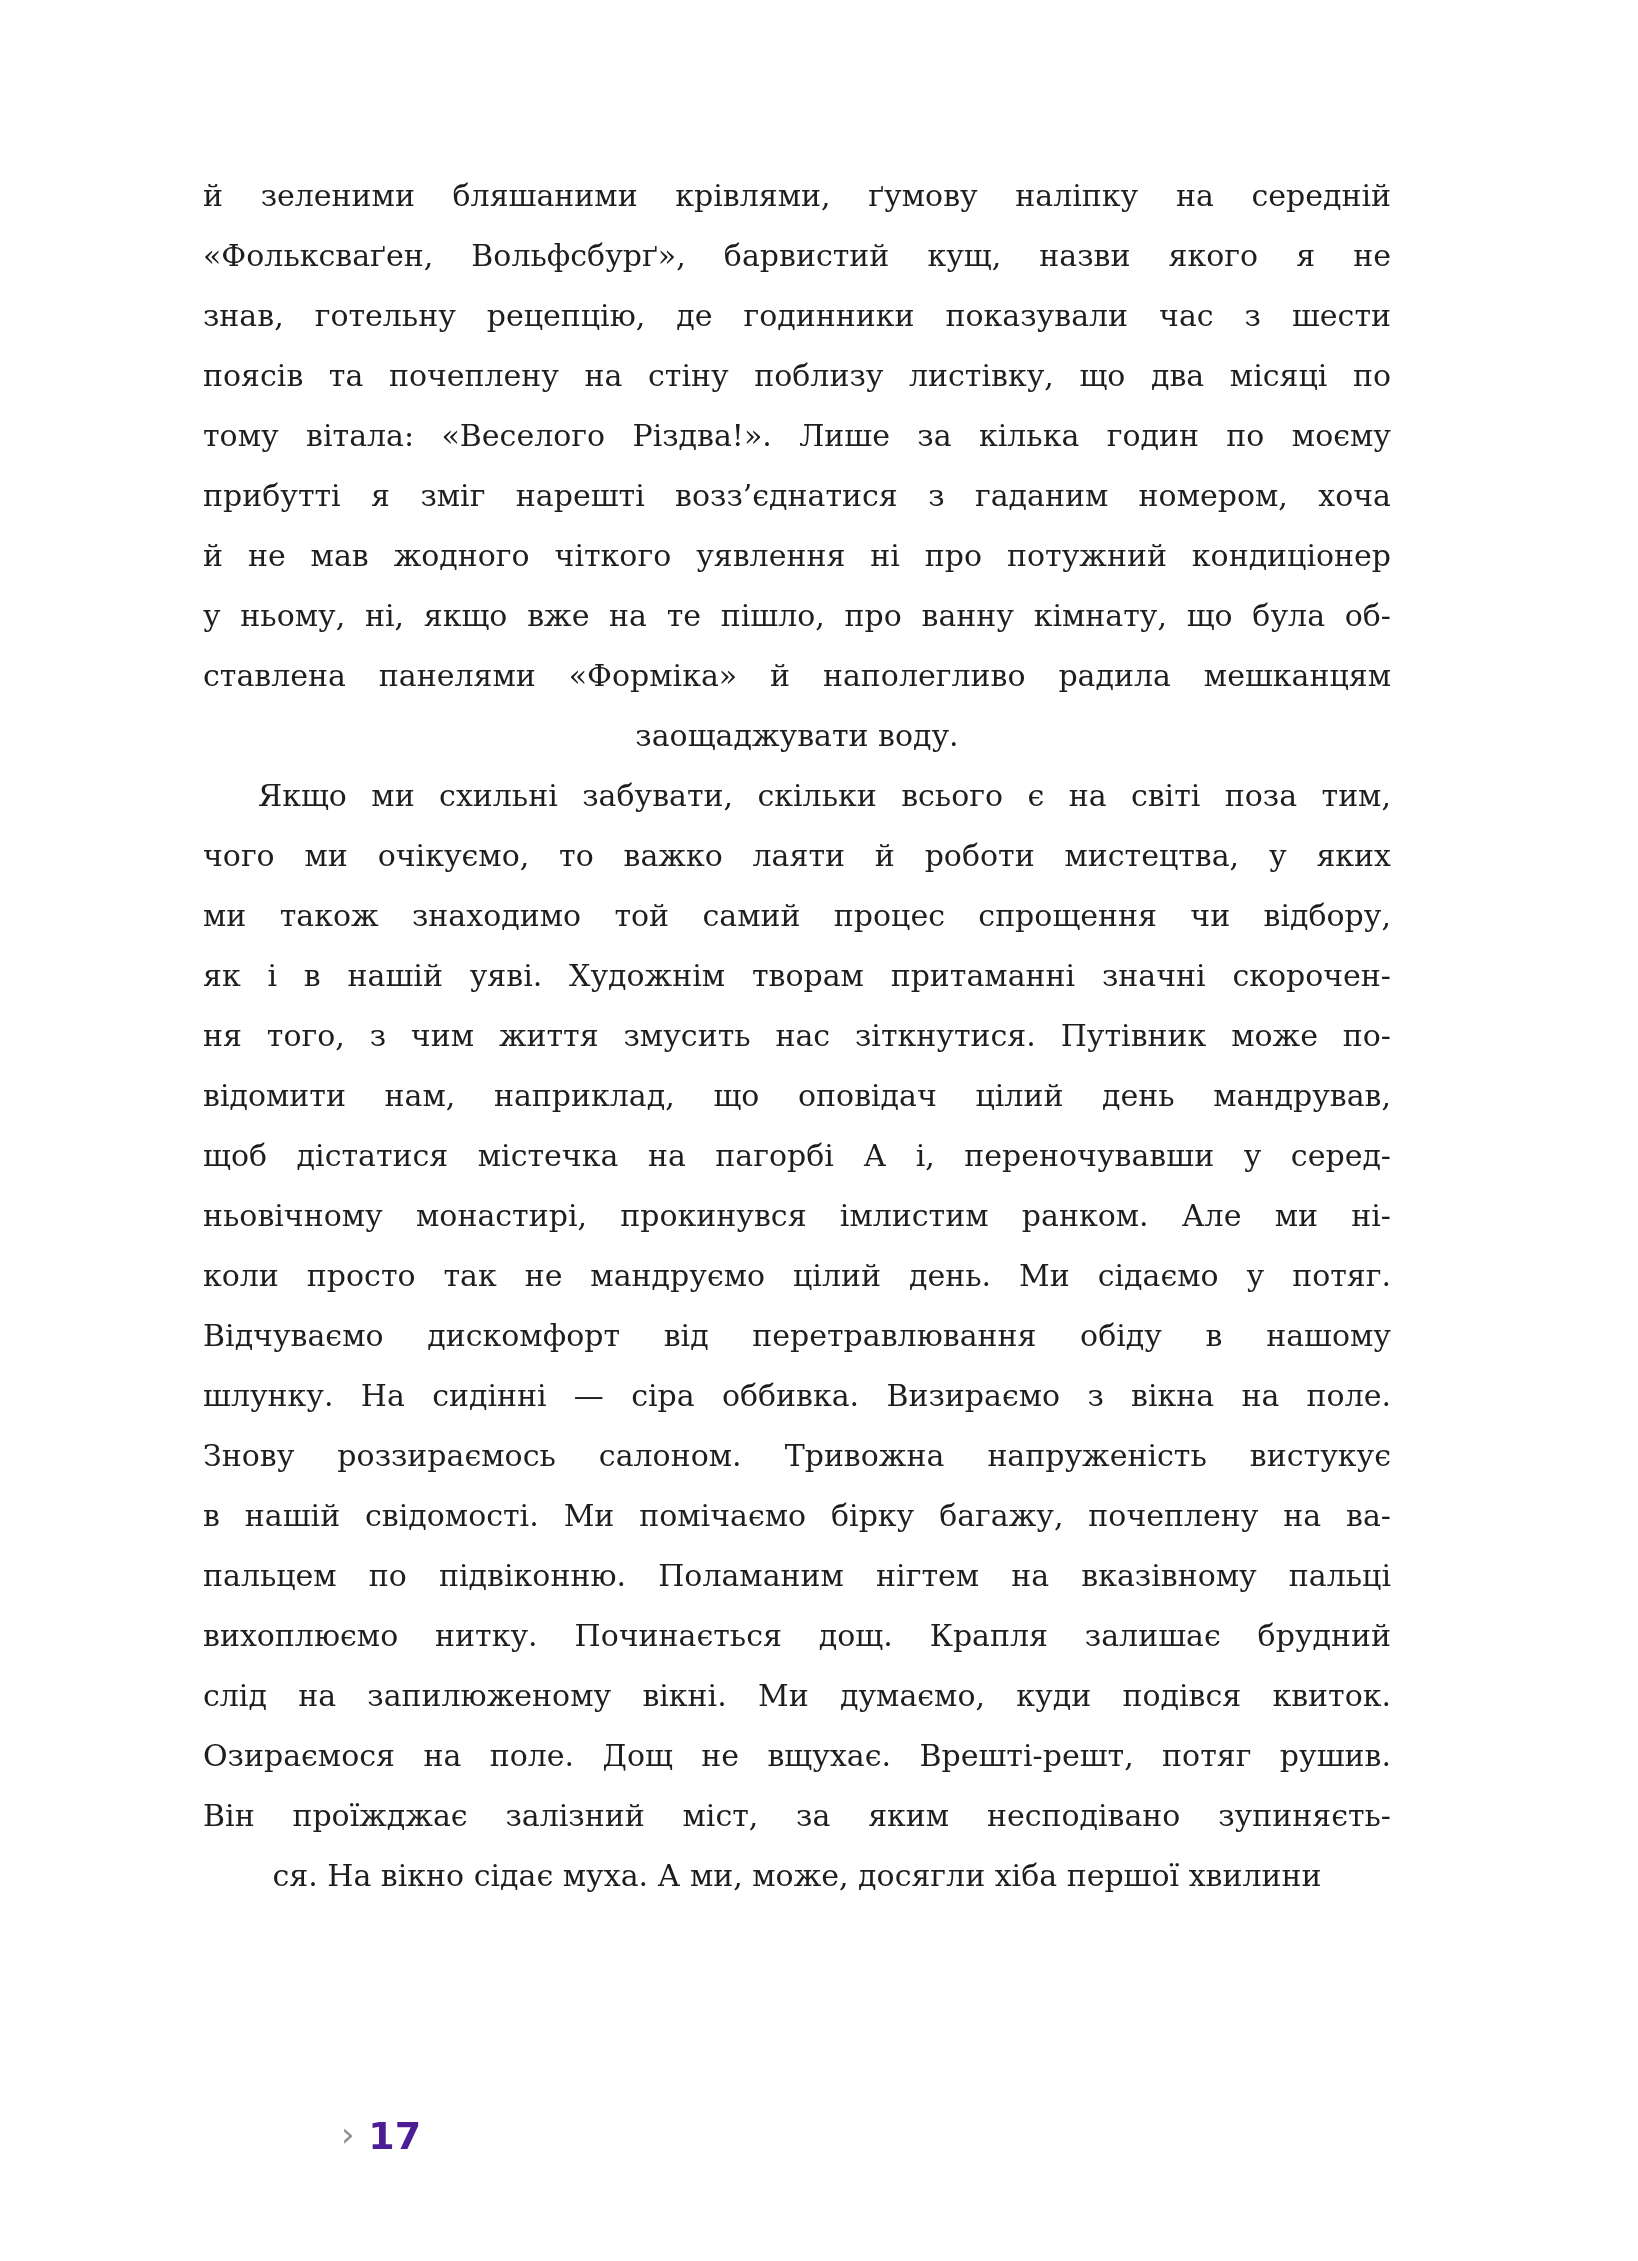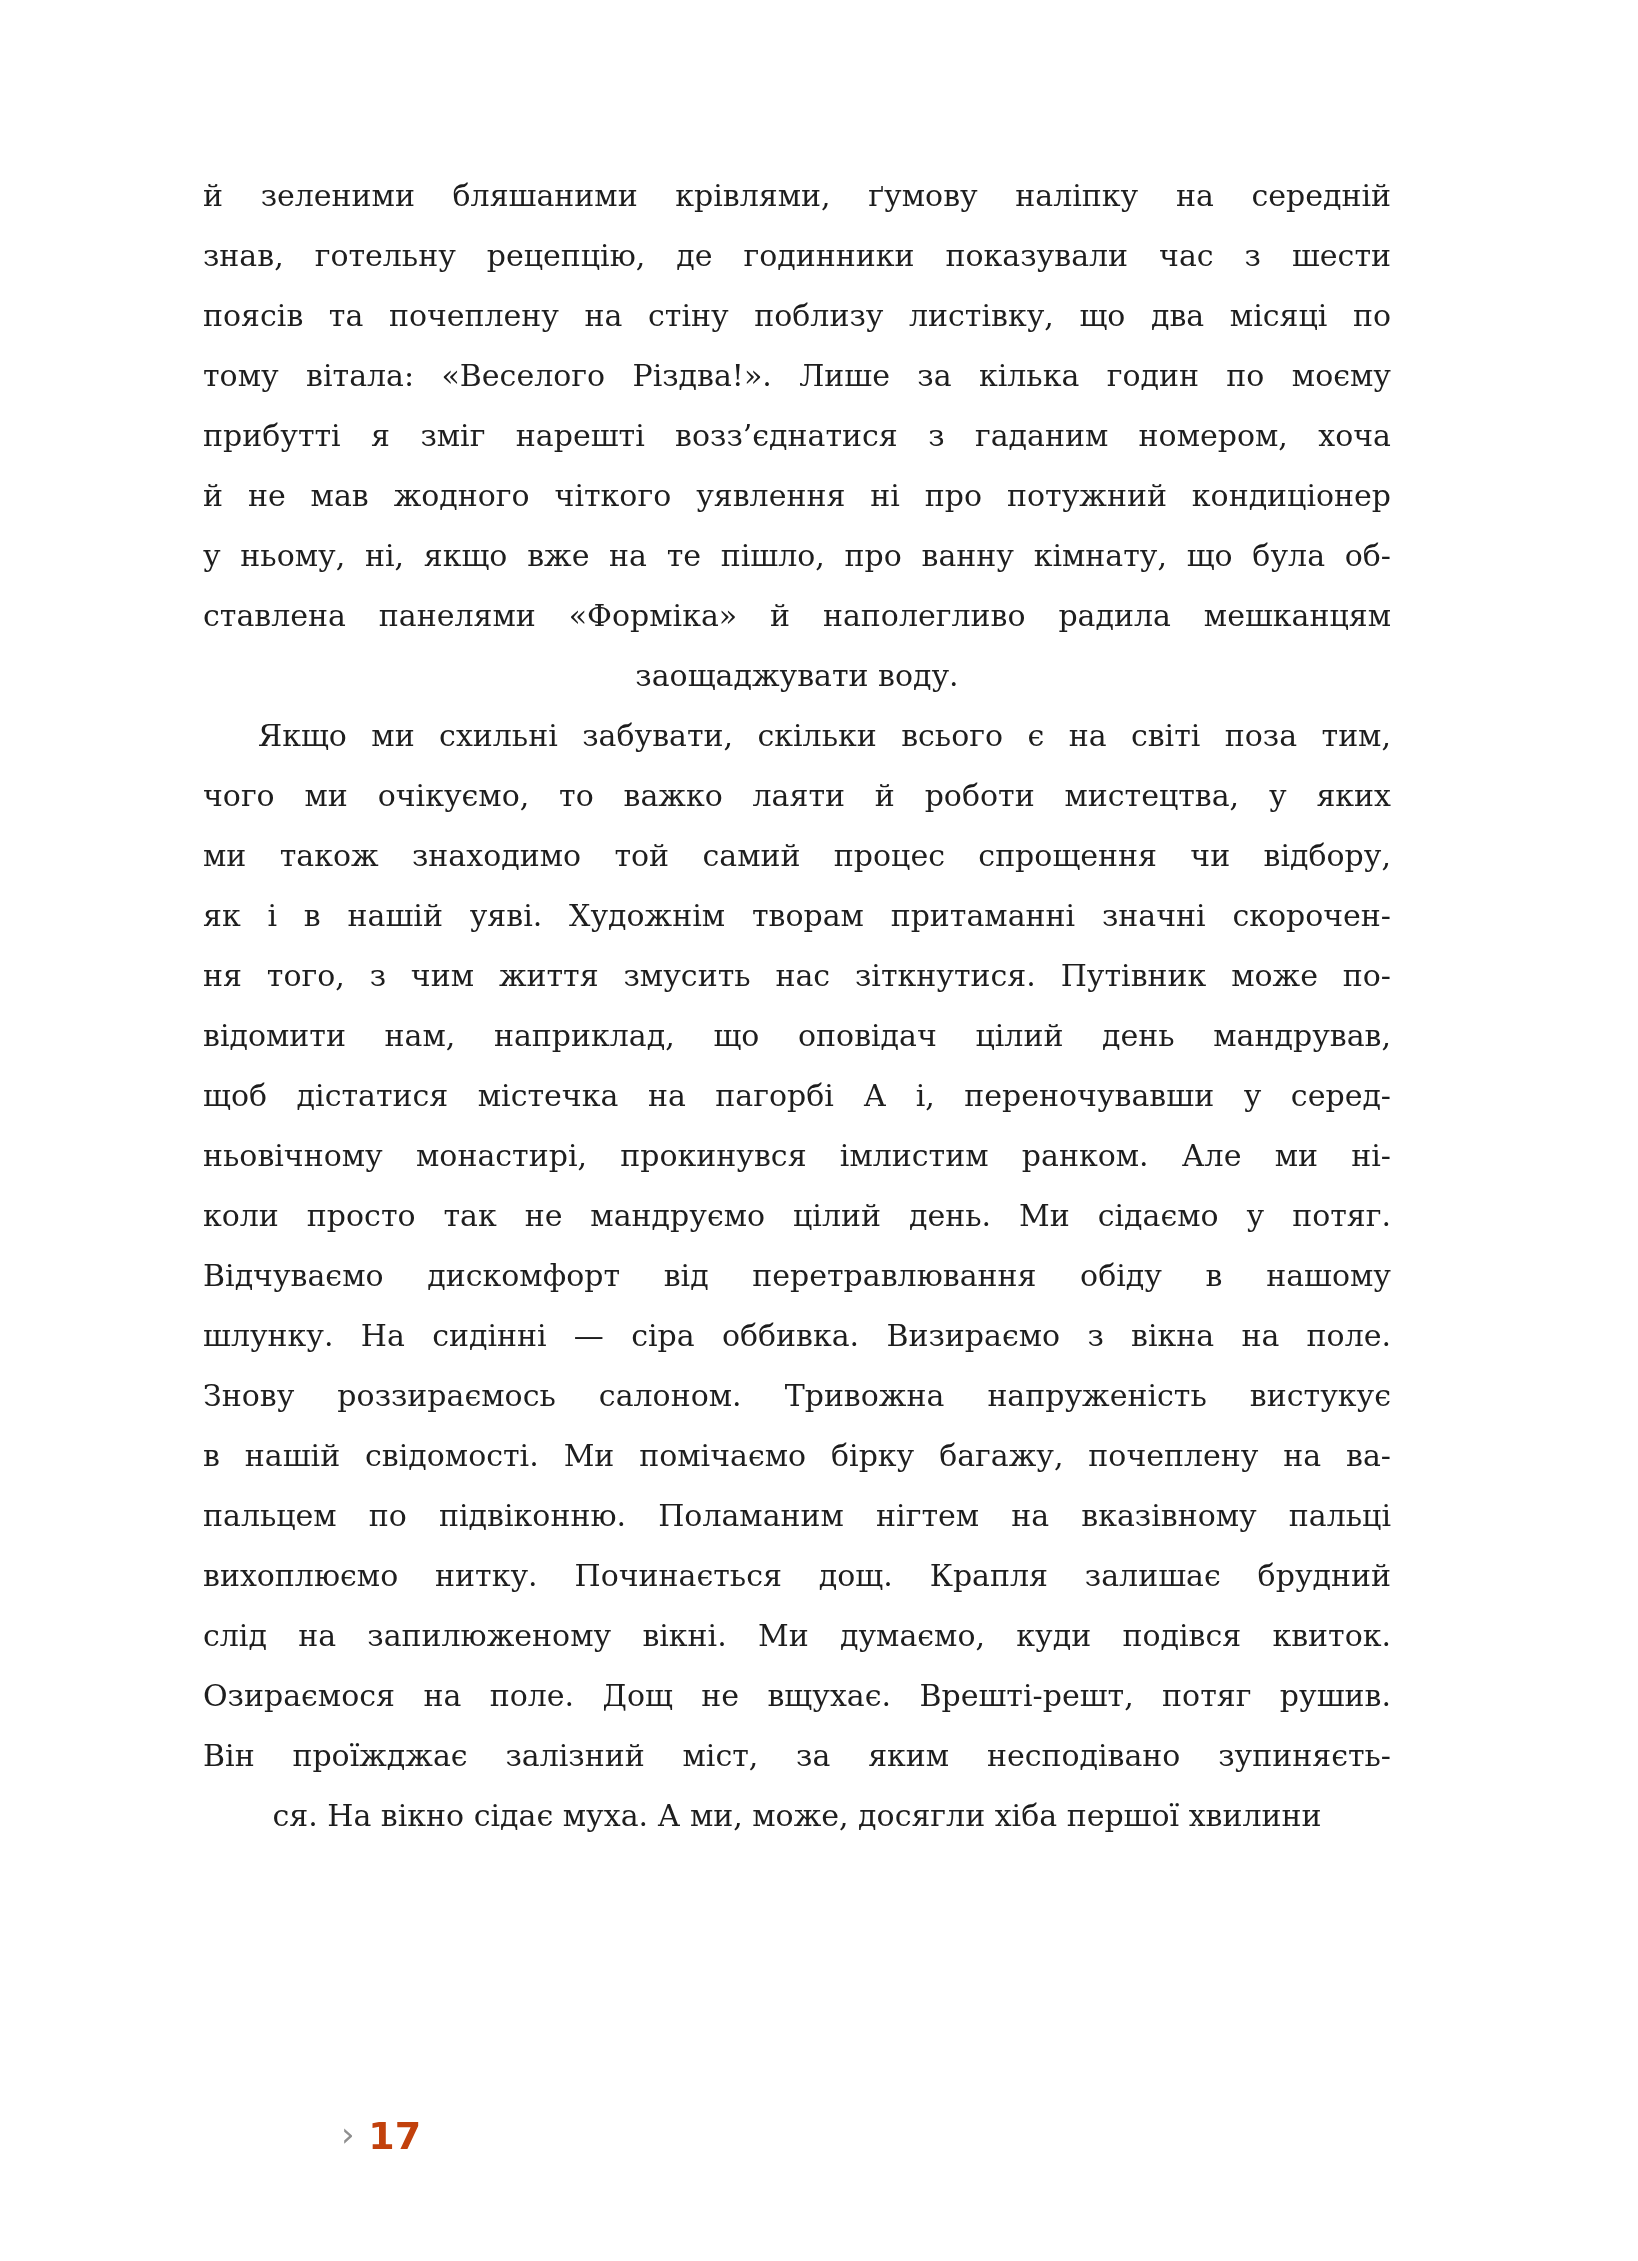--- a/index.html
+++ b/index.html
@@ -51,31 +51,32 @@
     font-size: 34px;
     color: #8f8f8f;
     line-height: 1;
     margin-right: 13.7px;
     transform: translateY(-1.7px);
   }
   .footer .pagenum {
     font-family: "DejaVu Sans", "Liberation Sans", sans-serif;
     font-weight: bold;
     font-size: 38px;
-    color: #c2410c;
+    color: #4c1d95;
     line-height: 1;
   }
 </style>
 </head>
 <body>
 
 <div class="page">
   <div class="text-block">
       <div class="paragraph">
         <div class="line fill">й зеленими бляшаними крівлями, ґумову наліпку на середній</div>
+        <div class="line fill">«Фольксваґен, Вольфсбурґ», барвистий кущ, назви якого я не</div>
         <div class="line fill">знав, готельну рецепцію, де годинники показували час з шести</div>
         <div class="line fill">поясів та почеплену на стіну поблизу листівку, що два місяці по</div>
         <div class="line fill">тому вітала: «Веселого Різдва!». Лише за кілька годин по моєму</div>
         <div class="line fill">прибутті я зміг нарешті возз’єднатися з гаданим номером, хоча</div>
         <div class="line fill">й не мав жодного чіткого уявлення ні про потужний кондиціонер</div>
         <div class="line fill">у ньому, ні, якщо вже на те пішло, про ванну кімнату, що була об-</div>
         <div class="line fill">ставлена панелями «Форміка» й наполегливо радила мешканцям</div>
         <div class="line">заощаджувати воду.</div>
       </div>
       <div class="paragraph">

